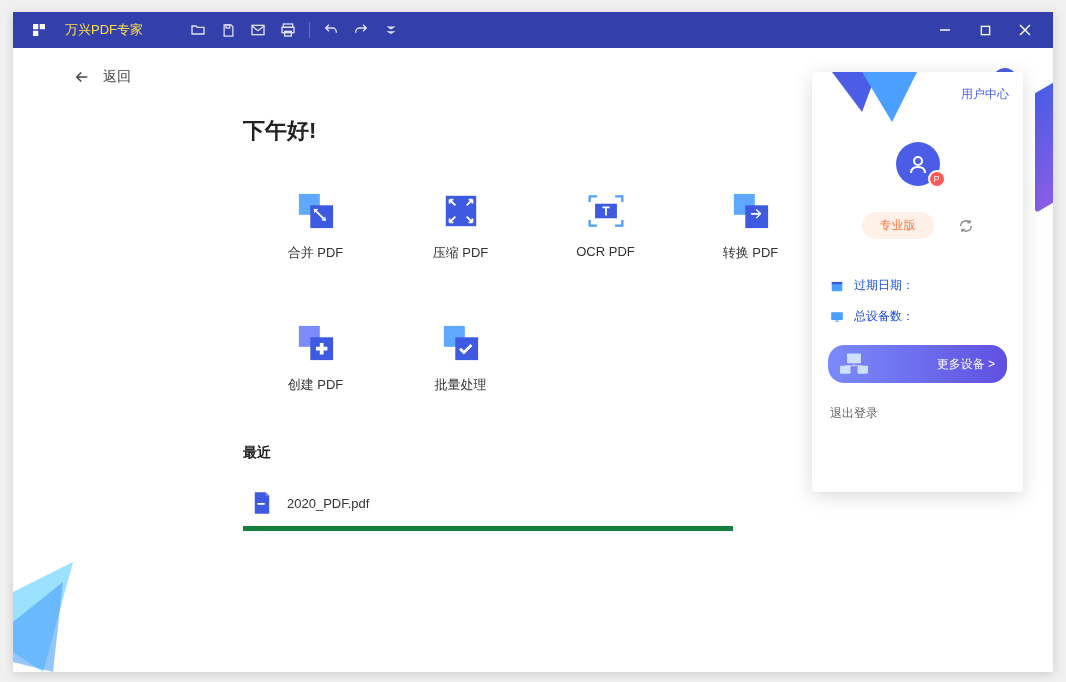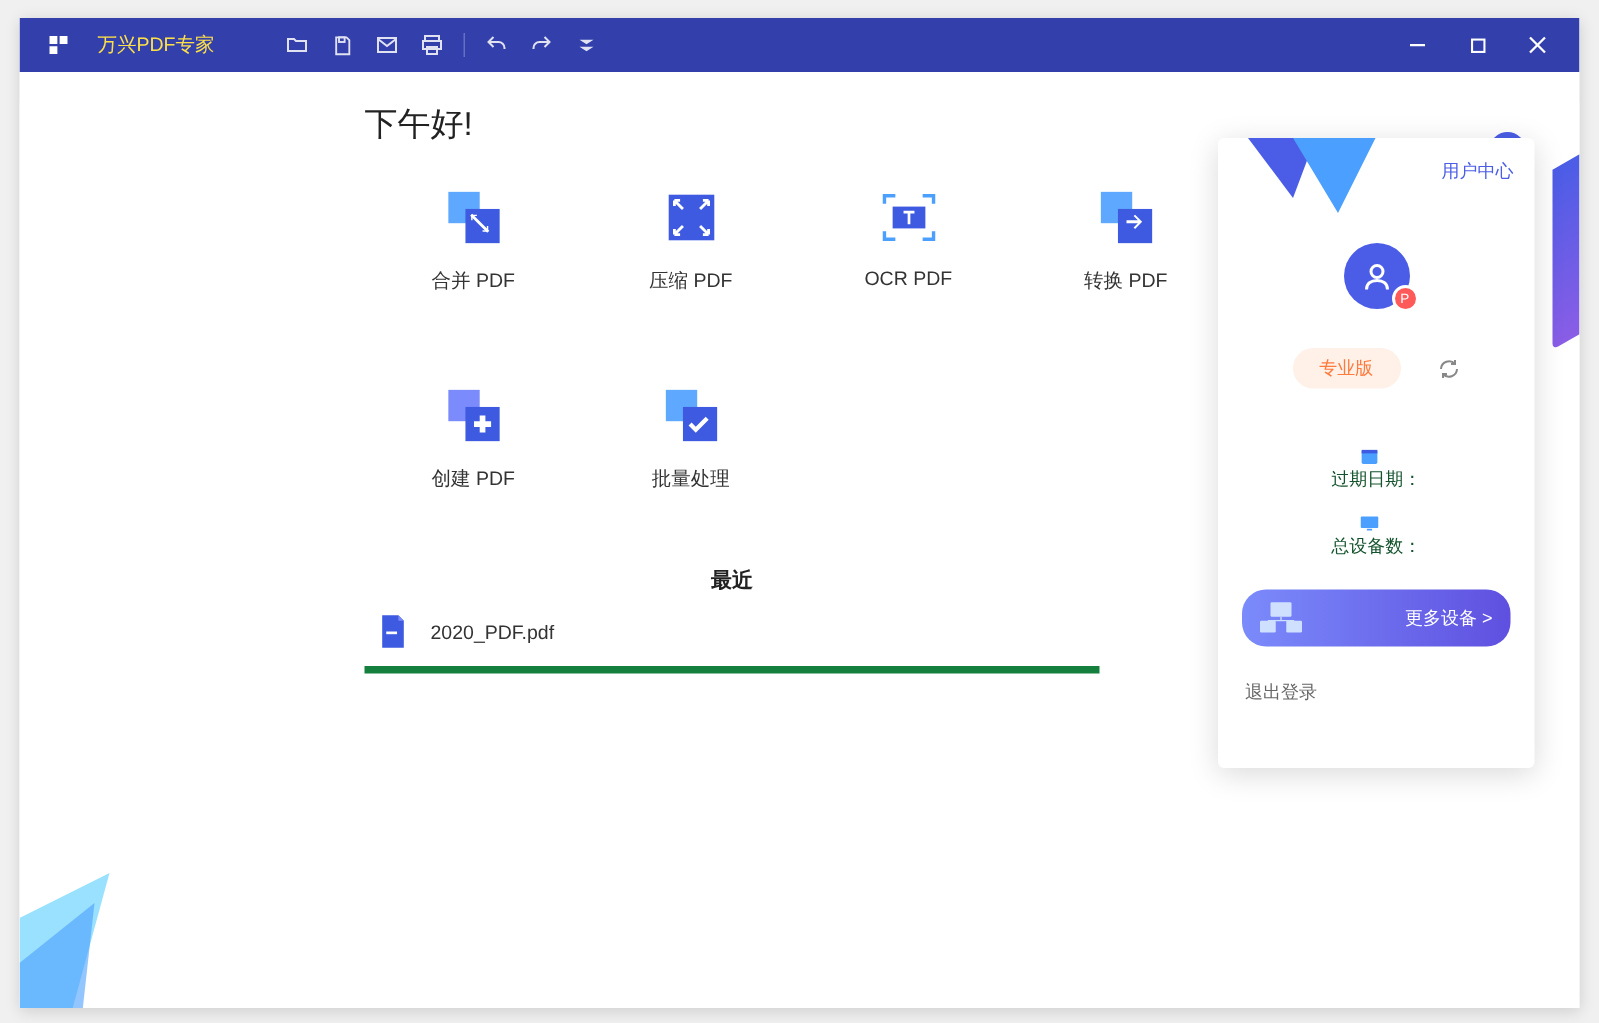--- a/index.html
+++ b/index.html
@@ -10,43 +10,43 @@
 .app-title { font-size: 13px; margin-left: 8px; margin-right: 40px; }
 .tb-btn { width: 30px; height: 36px; display: flex; align-items: center; justify-content: center; cursor: pointer; opacity: .85; }
 .tb-sep { width: 1px; height: 16px; background: rgba(255,255,255,.25); margin: 0 6px; }
 .win-controls { margin-left: auto; display: flex; }
 .win-btn { width: 40px; height: 36px; display: flex; align-items: center; justify-content: center; cursor: pointer; }
 .content { position: relative; height: calc(100% - 36px); background: #fff; }
 .back-row { display: flex; align-items: center; padding: 20px 60px 10px; }
 .back-arrow { width: 18px; height: 18px; margin-right: 12px; cursor: pointer; }
 .back-text { font-size: 14px; color: #444; cursor: pointer; }
 .user-badge { position: absolute; right: 36px; top: 20px; width: 24px; height: 24px; background: #4B5DE6; border-radius: 50%; display: flex; align-items: center; justify-content: center; cursor: pointer; }
-.greeting { font-size: 22px; font-weight: 400; color: #222; margin: 20px 0 26px 230px; }
+.greeting { font-size: 22px; font-weight: 700; color: #222; margin: 20px 0 44px 230px; }
 .actions-grid { display: grid; grid-template-columns: repeat(4, 145px); row-gap: 60px; column-gap: 0; margin-left: 230px; width: 580px; }
 .action { display: flex; flex-direction: column; align-items: center; cursor: pointer; }
 .action-icon { width: 42px; height: 42px; margin-bottom: 12px; display: flex; align-items: center; justify-content: center; }
 .action-label { font-size: 13px; color: #333; }
 .recent-section { margin: 50px 0 0 230px; width: 490px; }
-.recent-title { font-size: 14px; font-weight: 600; color: #222; margin-bottom: 6px; text-align: center; }
+.recent-title { font-size: 14px; font-weight: 600; color: #222; margin-bottom: 22px; }
 .recent-item { display: flex; align-items: center; padding: 8px 0 12px 10px; border-bottom: 5px solid #15803d; cursor: pointer; }
 .recent-icon { width: 20px; height: 22px; margin-right: 14px; }
 .recent-name { font-size: 13px; color: #333; }
 .corner-deco { position: absolute; left: 0; bottom: 0; width: 70px; height: 110px; pointer-events: none; }
 .right-deco { position: absolute; right: 0; top: 40px; width: 18px; height: 120px; background: linear-gradient(180deg,#4B5DE6,#8A5DE6); transform: skewY(-30deg); border-radius: 0 0 0 4px; pointer-events: none; }
 .panel { position: absolute; right: 30px; top: 24px; width: 211px; height: 420px; background: #fff; box-shadow: 0 4px 20px rgba(0,0,0,.15); border-radius: 4px; overflow: hidden; }
 .panel-deco { position: absolute; top: 0; left: 20px; width: 90px; height: 55px; pointer-events: none; }
 .panel-link { position: absolute; right: 14px; top: 14px; font-size: 12px; color: #4B5DE6; cursor: pointer; }
 .avatar-wrap { display: flex; justify-content: center; margin-top: 70px; position: relative; }
 .avatar { width: 44px; height: 44px; background: #4B5DE6; border-radius: 50%; display: flex; align-items: center; justify-content: center; }
 .avatar-badge { position: absolute; bottom: -2px; left: calc(50% + 10px); width: 18px; height: 18px; background: #FF5A5A; border-radius: 50%; border: 2px solid #fff; display: flex; align-items: center; justify-content: center; font-size: 9px; color: #fff; }
 .pill-row { display: flex; justify-content: center; gap: 24px; margin-top: 26px; align-items: center; }
 .pill { background: #FFF0E8; color: #FF7A3D; padding: 5px 18px; border-radius: 14px; font-size: 12px; cursor: pointer; }
 .refresh-icon { width: 16px; height: 16px; cursor: pointer; color: #888; }
 .info-rows { margin: 38px 18px 0; }
-.info-row { display: flex; align-items: center; font-size: 12px; color: #14532d; margin-bottom: 14px; flex-direction: column; }
+.info-row { display: flex; align-items: center; font-size: 12px; color: #1d4ed8; margin-bottom: 14px; }
 .info-icon { width: 14px; height: 14px; margin-right: 10px; }
 .devices-btn { margin: 20px 16px 0; height: 38px; background: linear-gradient(90deg,#7B8BFB,#5F50E0); border-radius: 16px; display: flex; align-items: center; cursor: pointer; padding: 0 12px; }
 .devices-btn .dev-icon { width: 28px; height: 22px; margin-right: auto; }
 .devices-btn .dev-text { color: #fff; font-size: 12px; margin-left: auto; }
 .logout { margin: 22px 18px 0; font-size: 12px; color: #666; cursor: pointer; }
 </style>
 </head>
 <body>
 
 <div class="window">
@@ -111,20 +111,28 @@
       <div class="win-btn">
         <svg width="12" height="12" viewBox="0 0 12 12" stroke="#fff" stroke-width="1.5">
             <line x1="1" y1="1" x2="11" y2="11"></line>
             <line x1="11" y1="1" x2="1" y2="11"></line>
           </svg>
       </div>
     </div>
   </div>
 
   <div class="content">
+    <div class="back-row">
+      <div class="back-arrow">
+        <svg width="18" height="18" viewBox="0 0 24 24" fill="none" stroke="#444" stroke-width="2">
+            <path d="M19 12H5M11 18l-6-6 6-6"></path>
+          </svg>
+      </div>
+      <span class="back-text">返回</span>
+    </div>
 
     <div class="user-badge">
       <svg width="14" height="14" viewBox="0 0 24 24" fill="none" stroke="#fff" stroke-width="2">
           <circle cx="12" cy="8" r="4"></circle>
           <path d="M4 21c0-4 4-6 8-6s8 2 8 6"></path>
         </svg>
     </div>
 
     <div class="greeting">下午好!</div>
 

